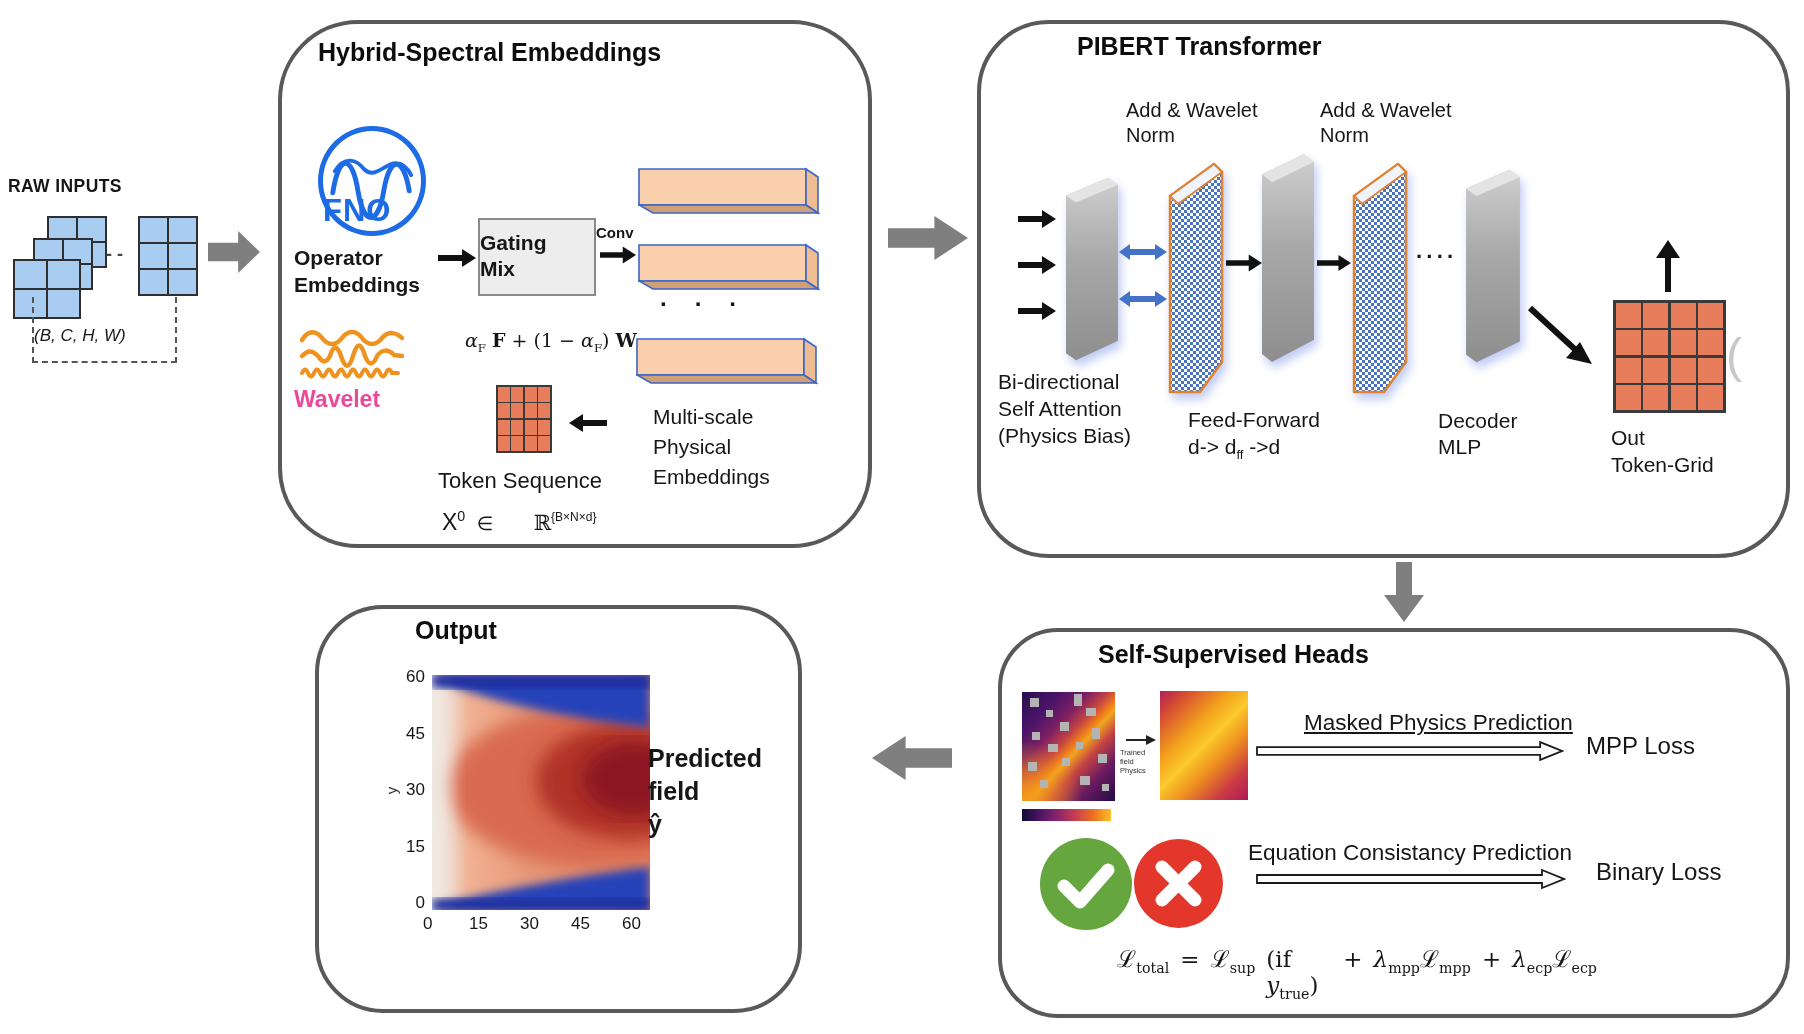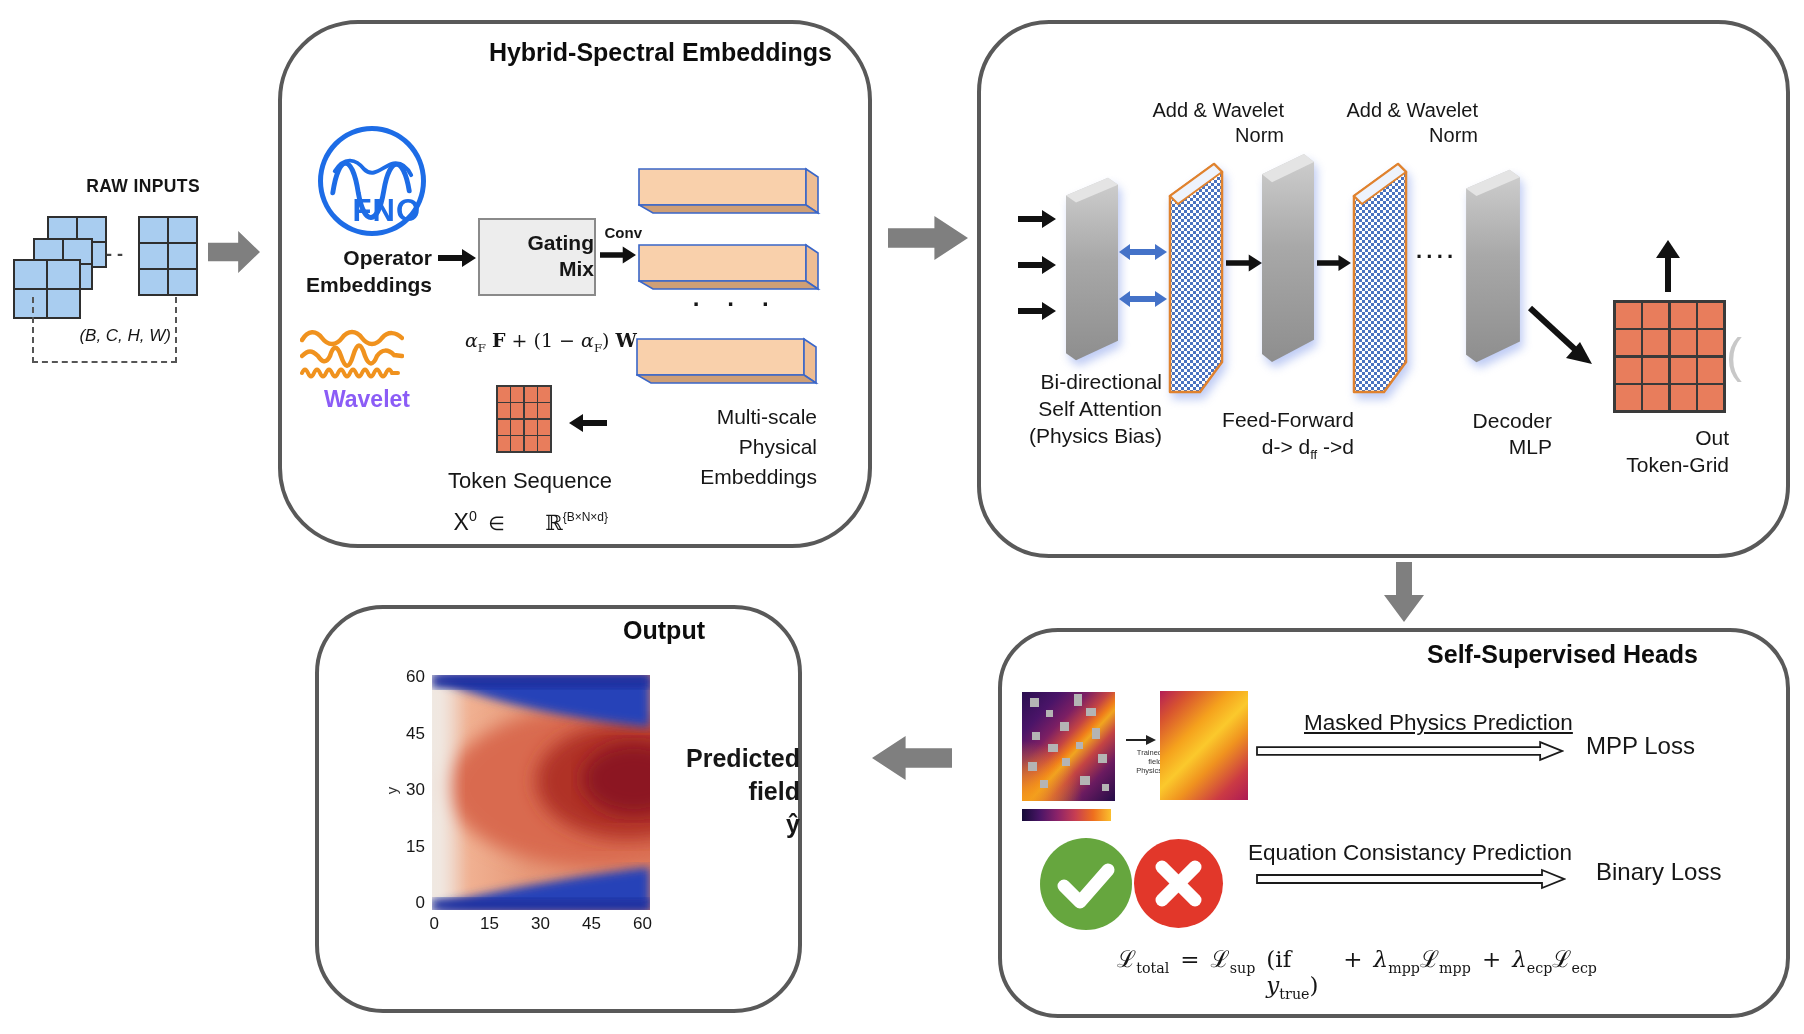--- a/index.html
+++ b/index.html
@@ -1,19 +1,19 @@
 <!DOCTYPE html>
 <html><head>
 <meta charset="utf-8">
 <style>
   html,body{margin:0;padding:0;background:#fff;}
   #canvas{position:relative;width:1804px;height:1034px;background:#fff;overflow:hidden;
           font-family:"Liberation Sans",sans-serif;color:#161616;}
   .abs{position:absolute;}
-  .ctr{text-align:right;}
+  .ctr{text-align:left;}
   .bold{font-weight:bold;}
   .serif{font-family:"DejaVu Serif",serif;margin-left:29px;}
   .box{position:absolute;border:4px solid #595959;background:#fff;}
   .title{font-weight:bold;font-size:25px;color:#0d0d0d;}
   .lab{font-size:21px;line-height:27px;color:#161616;}
   sub{font-size:62%;} sup{font-size:62%;}
   
   .barrow{background:#7f7f7f;}
   .arrow-right{clip-path:polygon(0% 28%,58% 28%,58% 0%,100% 50%,58% 100%,58% 72%,0% 72%);}
   .arrow-left{clip-path:polygon(100% 28%,42% 28%,42% 0%,0% 50%,42% 100%,42% 72%,100% 72%);}
@@ -134,21 +134,21 @@
     <span>Multi-scale</span><br>
     <span>Physical</span><br>
     <span>Embeddings</span>
   </div>
 
   <svg class="abs" style="left:300px;top:326px;" width="104" height="58" viewBox="0 0 104 58">
     <path d="M2,14 C8,4 16,4 22,12 C28,20 36,20 42,12 C48,4 56,4 62,12 C68,20 76,20 82,12 C88,5 96,6 102,12" fill="none" stroke="#f0921e" stroke-width="4.5" stroke-linecap="round"></path>
     <path d="M2,30 C8,24 12,24 18,30 C22,36 26,38 30,30 C33,20 37,18 41,30 C45,42 49,44 53,30 C57,16 61,16 65,30 C69,40 73,40 77,30 C82,23 88,23 94,29 L102,30" fill="none" stroke="#f0921e" stroke-width="4.5" stroke-linecap="round"></path>
     <path d="M2,47 q3,-7 6,0 q3,7 6,0 q3,-7 6,0 q3,7 6,0 q3,-7 6,0 q3,7 6,0 q3,-7 6,0 q3,7 6,0 q3,-7 6,0 q3,7 6,0 q3,-7 6,0 q3,7 6,0 q3,-7 6,0 q3,7 6,0 q3,-7 6,0 L98,47" fill="none" stroke="#f0921e" stroke-width="4" stroke-linecap="round"></path>
   </svg>
-  <div class="abs ctr bold" style="left:294px;top:386px;width:116px;font-size:23px;color:#8b5cf6;">Wavelet</div>
+  <div class="abs ctr bold" style="left:294px;top:386px;width:116px;font-size:23px;color:#ec4899;">Wavelet</div>
 
   <div class="abs serif" style="left:436px;top:329px;width:180px;font-size:19px;">
     <i>α</i><sub>F</sub>
     <b>F</b>
     <span>+ (1 − </span><i>α</i><sub>F</sub><span>)</span>
     <b>W</b>
   </div>
 
   <div class="ogrid" style="left:496px;top:385px;grid-template-columns:repeat(4,12px);grid-auto-rows:15px;gap:1.5px;padding:1.5px;">
     <div></div>
@@ -174,20 +174,21 @@
   <div class="abs ctr" style="left:438px;top:468px;width:174px;font-size:22px;">Token Sequence</div>
   <div class="abs ctr" style="left:442px;top:508px;width:166px;font-size:23px;">
     <span>X</span><sup>0</sup>
     <span style="font-size:19px;margin:0 5px;">∈</span>
     <span class="serif" style="font-size:21px;">ℝ</span><sup style="font-size:12px;">{B×N×d}</sup>
   </div>
 
   <div class="abs barrow arrow-right" style="left:888px;top:216px;width:80px;height:44px;"></div>
 
   <div class="box" style="left:977px;top:20px;width:805px;height:530px;border-radius:72px;"></div>
+  <div class="abs ctr title" style="left:1077px;top:32px;width:620px;">PIBERT Transformer</div>
 
   <div class="abs ctr" style="left:1126px;top:98px;width:158px;font-size:20px;line-height:25px;">
     <span>Add &amp; Wavelet</span><br>
     <span>Norm</span>
   </div>
   <div class="abs ctr" style="left:1320px;top:98px;width:158px;font-size:20px;line-height:25px;">
     <span>Add &amp; Wavelet</span><br>
     <span>Norm</span>
   </div>
 

